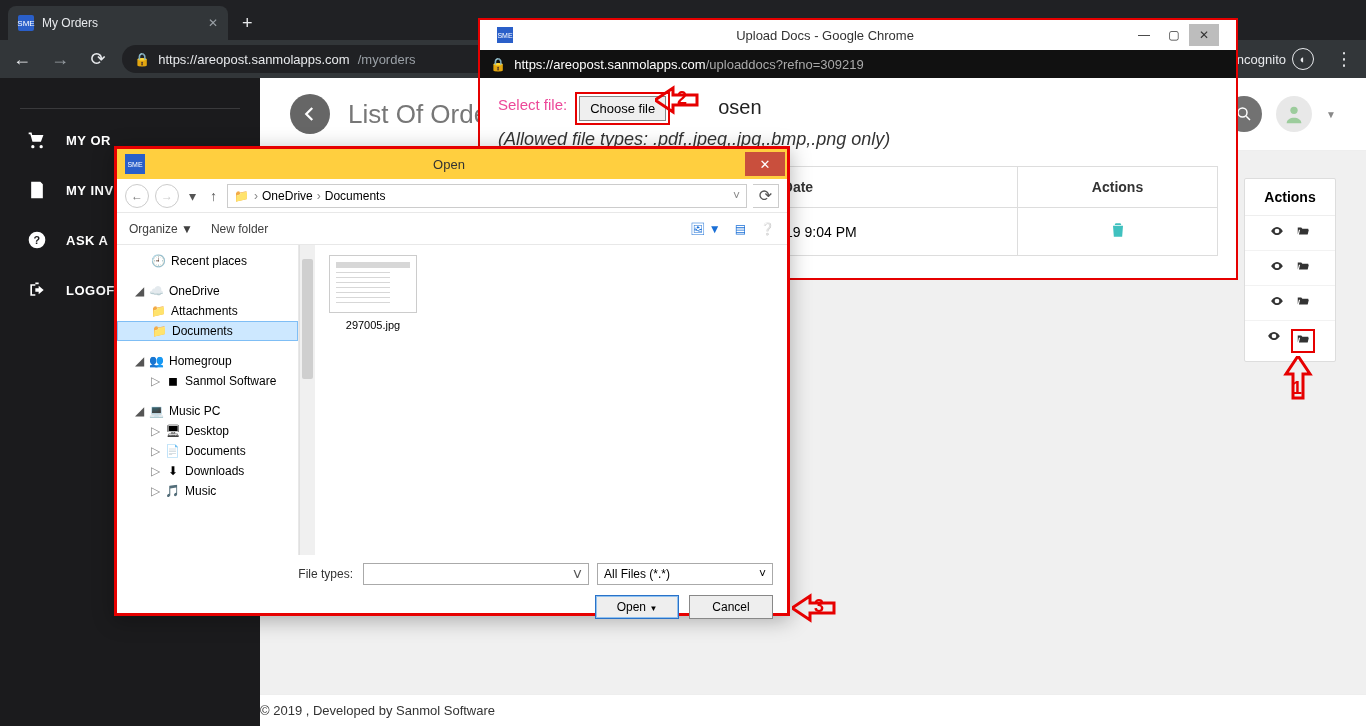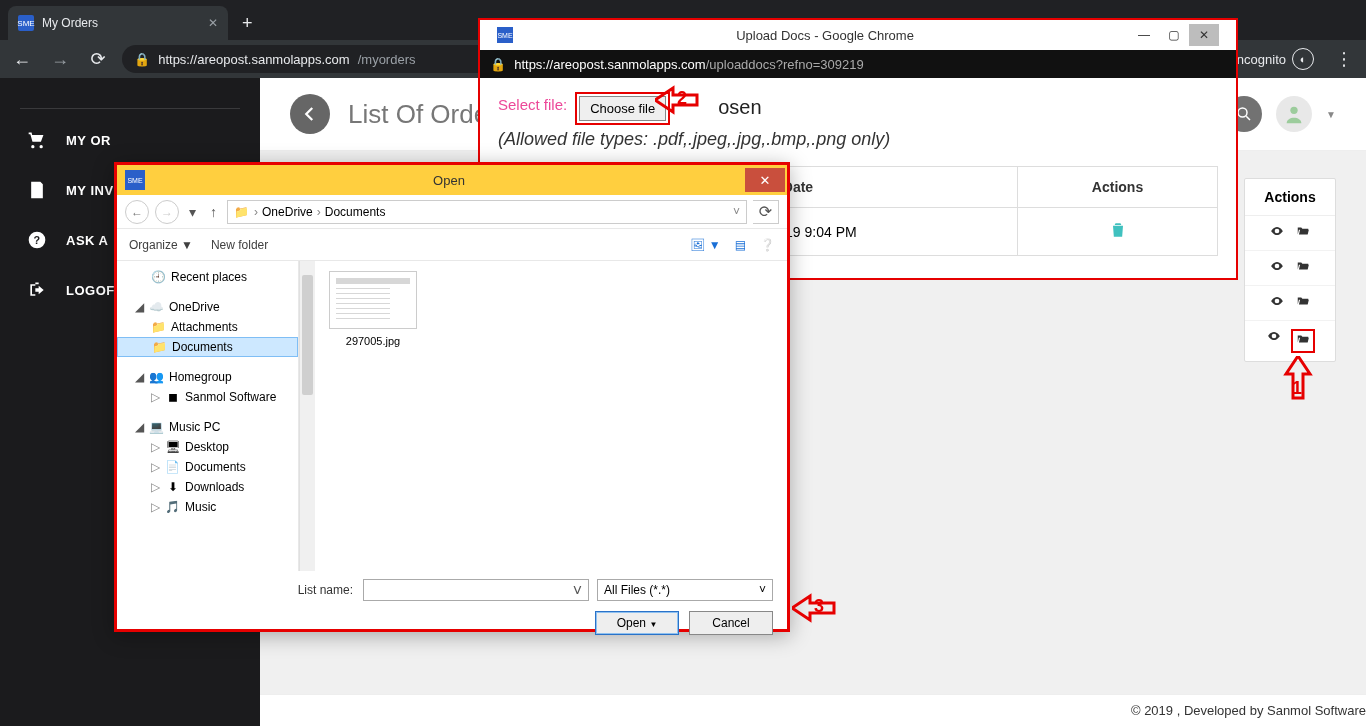--- a/index.html
+++ b/index.html
@@ -45,21 +45,21 @@
   .caret{color:#888;font-size:10px;}
 
   
   .actions-card{position:absolute;right:30px;top:100px;width:92px;background:#fff;border:1px solid #ddd;border-radius:2px;}
   .actions-card .ac-head{text-align:center;font-weight:700;padding:10px 4px;border-bottom:1px solid #eee;font-size:14px;}
   .ac-row{display:flex;justify-content:center;gap:8px;padding:8px 4px;border-bottom:1px solid #f2f2f2;color:#333;}
   .ac-row:last-child{border-bottom:none;}
   .ac-row svg{width:18px;height:14px;}
   .hl-box{border:2px solid #e60000;padding:1px;}
 
-  .footer{position:absolute;left:260px;right:0;bottom:0;height:32px;background:#fff;text-align:right;font-size:13px;color:#333;line-height:32px;border-top:1px solid #eee;}
+  .footer{position:absolute;left:260px;right:0;bottom:0;height:32px;background:#fff;text-align:left;font-size:13px;color:#333;line-height:32px;border-top:1px solid #eee;}
 
   
   .popup{position:absolute;left:478px;top:18px;width:760px;border:2px solid #e60000;background:#fff;z-index:50;}
   .popup-titlebar{height:30px;background:#fff;display:flex;align-items:center;padding:0 17px;font-size:13px;}
   .popup-titlebar .pfav{width:16px;height:16px;background:#2a5fc9;color:#fff;font-size:7px;display:flex;align-items:center;justify-content:center;margin-right:8px;}
   .popup-titlebar .ptitle{flex:1;text-align:center;color:#333;}
   .win-btns{display:flex;gap:0;}
   .win-btn{width:30px;height:22px;display:flex;align-items:center;justify-content:center;font-size:12px;color:#333;}
   .win-btn.xbtn{background:#bdbdbd;}
   .popup-url{height:28px;background:#111;color:#aaa;display:flex;align-items:center;padding:0 10px;font-size:13px;gap:8px;}
@@ -72,21 +72,21 @@
   .choose-btn{border:1px solid #888;background:#efefef;font-size:13px;padding:4px 10px;}
   .nofile{font-size:20px;color:#222;padding-top:4px;}
   .btn-teal{background:#40c1bf;color:#fff;border:none;padding:10px 20px;font-weight:700;font-size:13px;border-radius:2px;}
   .allowed{font-style:italic;font-size:18px;color:#333;margin-top:4px;}
   .doc-table{width:100%;border:1px solid #ddd;margin-top:16px;border-collapse:collapse;font-size:14px;}
   .doc-table th,.doc-table td{border:1px solid #ddd;padding:12px 10px;text-align:center;}
   .doc-table th{font-weight:700;color:#333;}
   .trash{color:#40c1bf;}
 
   
-  .filedlg{position:absolute;left:114px;top:162px;width:676px;height:470px;border:3px solid #e60000;background:#fff;z-index:100;box-shadow:0 4px 20px rgba(0,0,0,.3);}
+  .filedlg{position:absolute;left:114px;top:146px;width:676px;height:470px;border:3px solid #e60000;background:#fff;z-index:100;box-shadow:0 4px 20px rgba(0,0,0,.3);}
   .fd-title{height:30px;background:#ffcf3f;display:flex;align-items:center;font-size:13px;}
   .fd-title .fdfav{width:20px;height:20px;background:#2a5fc9;color:#fff;font-size:7px;display:flex;align-items:center;justify-content:center;margin:0 8px;}
   .fd-title .fdt{flex:1;text-align:center;color:#333;}
   .fd-close{width:40px;height:24px;background:#c94f3d;color:#fff;display:flex;align-items:center;justify-content:center;margin-right:2px;}
   .fd-nav{height:34px;display:flex;align-items:center;padding:0 8px;gap:6px;border-bottom:1px solid #e8e8e8;}
   .fd-arrow{width:24px;height:24px;border:1px solid #ccc;border-radius:50%;display:flex;align-items:center;justify-content:center;color:#777;font-size:12px;}
   .fd-arrow.disabled{color:#ccc;}
   .fd-up{color:#555;font-size:14px;padding:0 4px;}
   .fd-path{flex:1;height:24px;border:1px solid #ccc;display:flex;align-items:center;padding:0 6px;font-size:12px;gap:4px;}
   .fd-path .sep{color:#888;}
@@ -401,21 +401,21 @@
     <div class="fd-scroll"></div>
     <div class="fd-files">
       <div class="thumb">
         <div class="pimg"></div>
         <div>297005.jpg</div>
       </div>
     </div>
   </div>
   <div class="fd-bottom">
     <div class="fd-row">
-      <label>List name:</label>
+      <label>File types:</label>
       <div style="flex:1;display:flex;gap:8px;align-items:center;">
         <div class="fd-input" style="position:relative">
             <span style="position:absolute;right:6px;top:2px;color:#555">˅</span>
           </div>
         <div class="fd-combo">
             <span>All Files (*.*)</span>
             <span>˅</span>
           </div>
       </div>
     </div>

